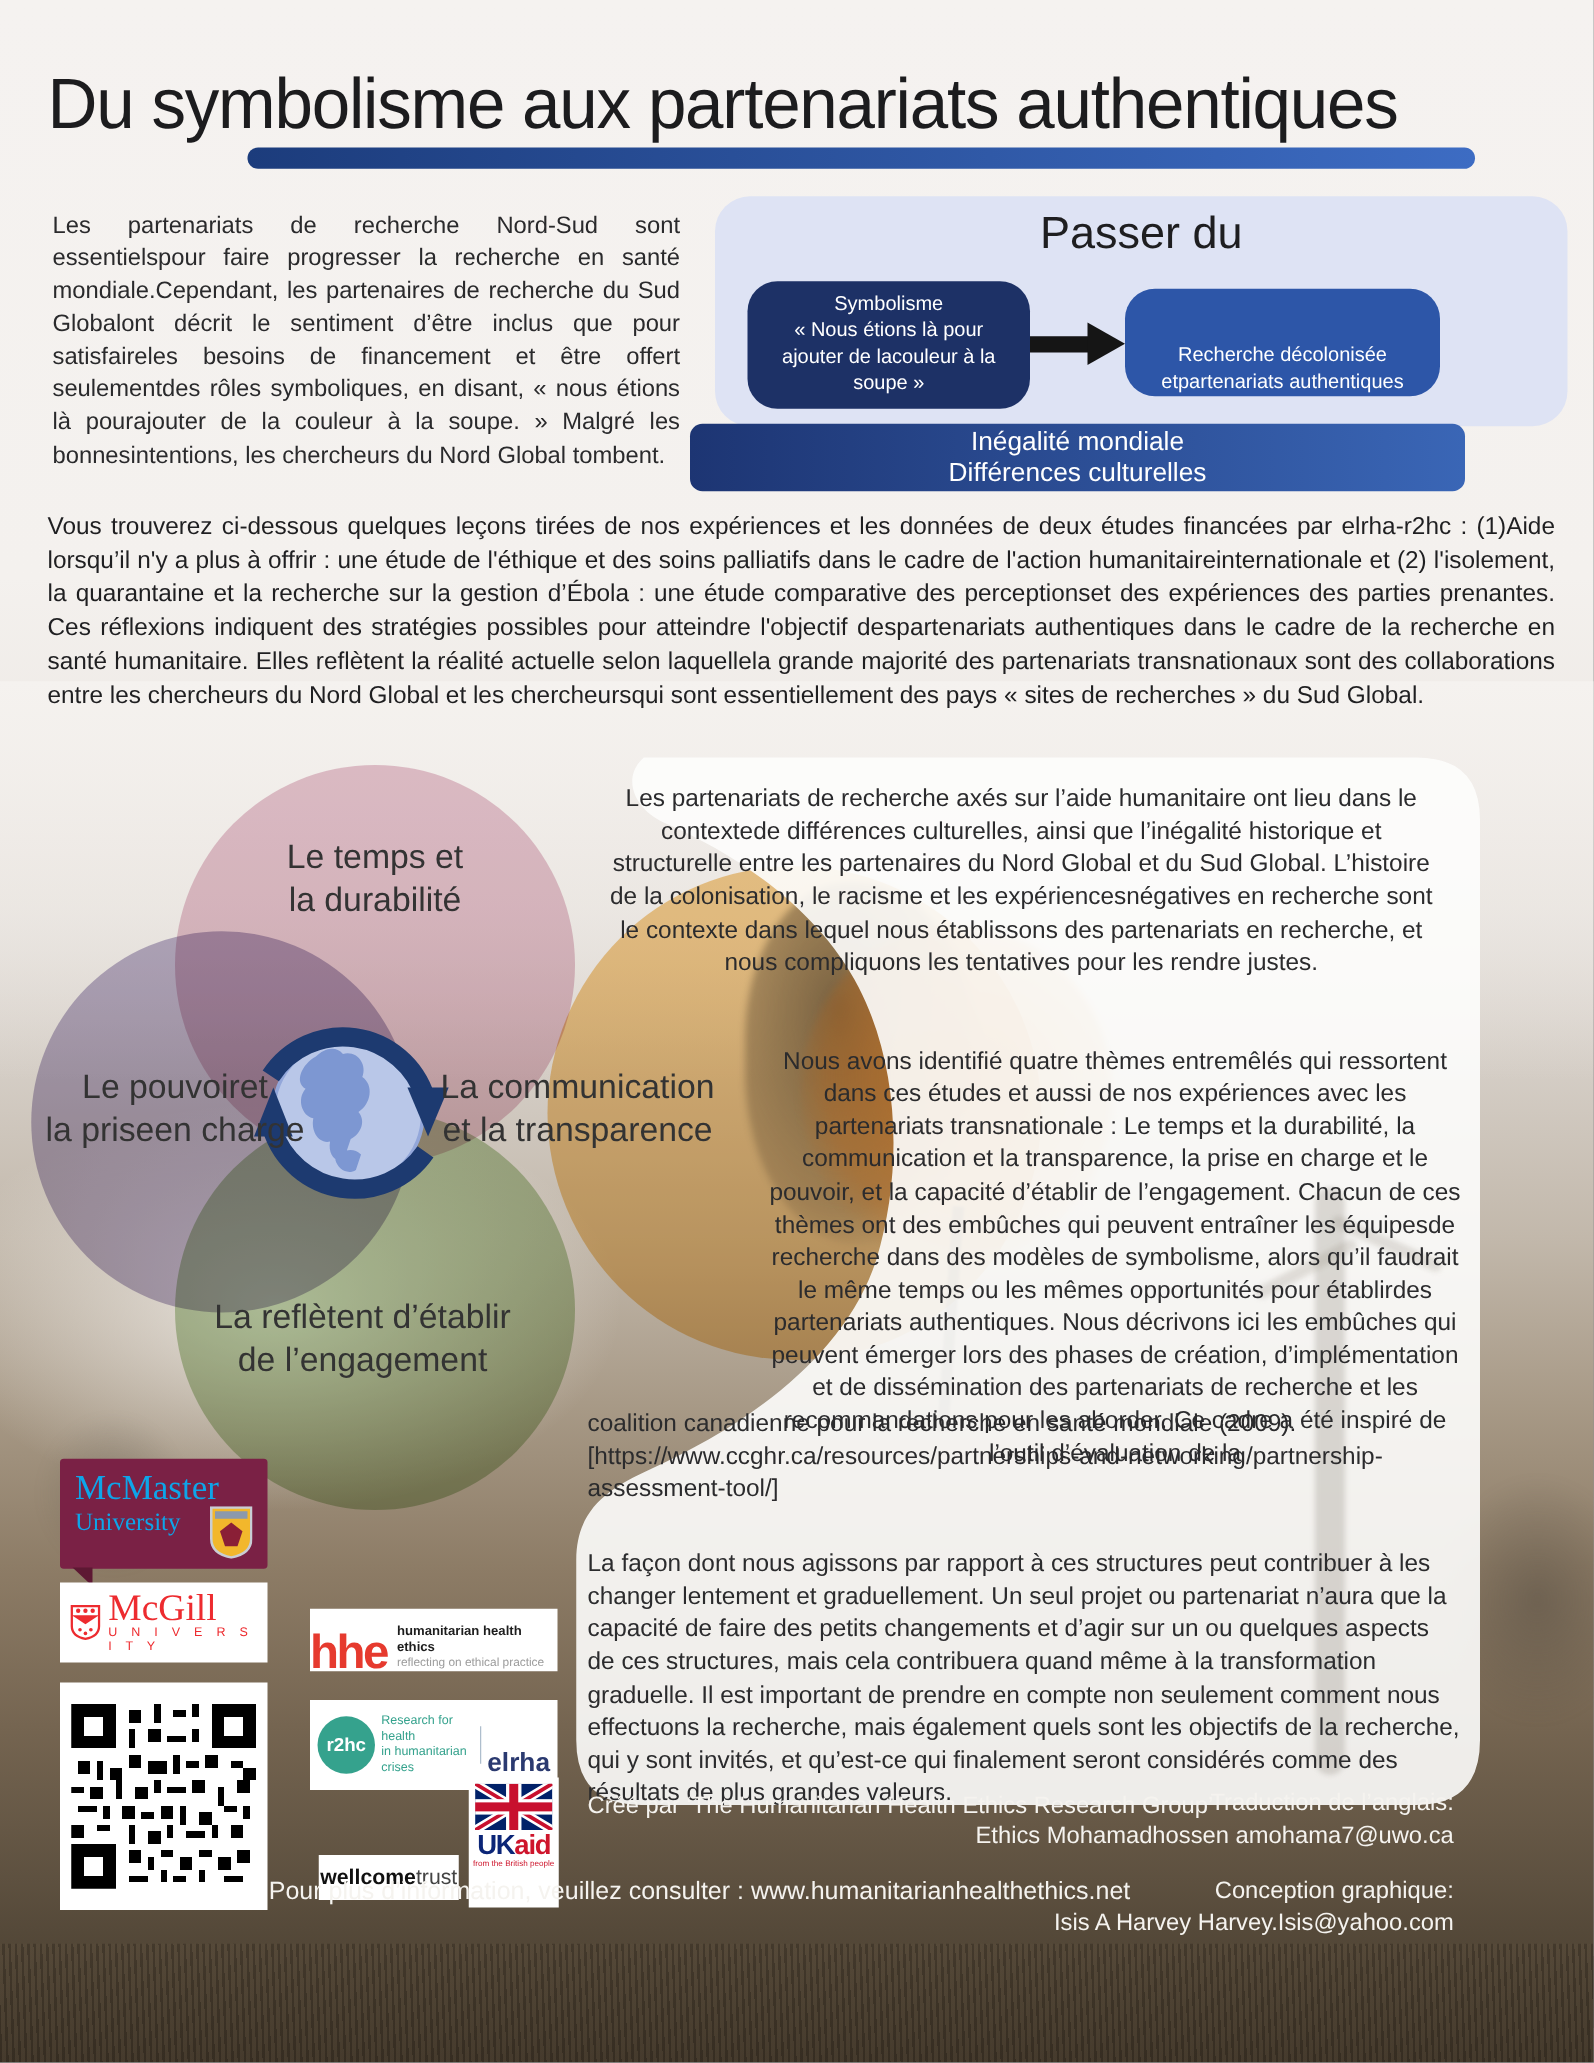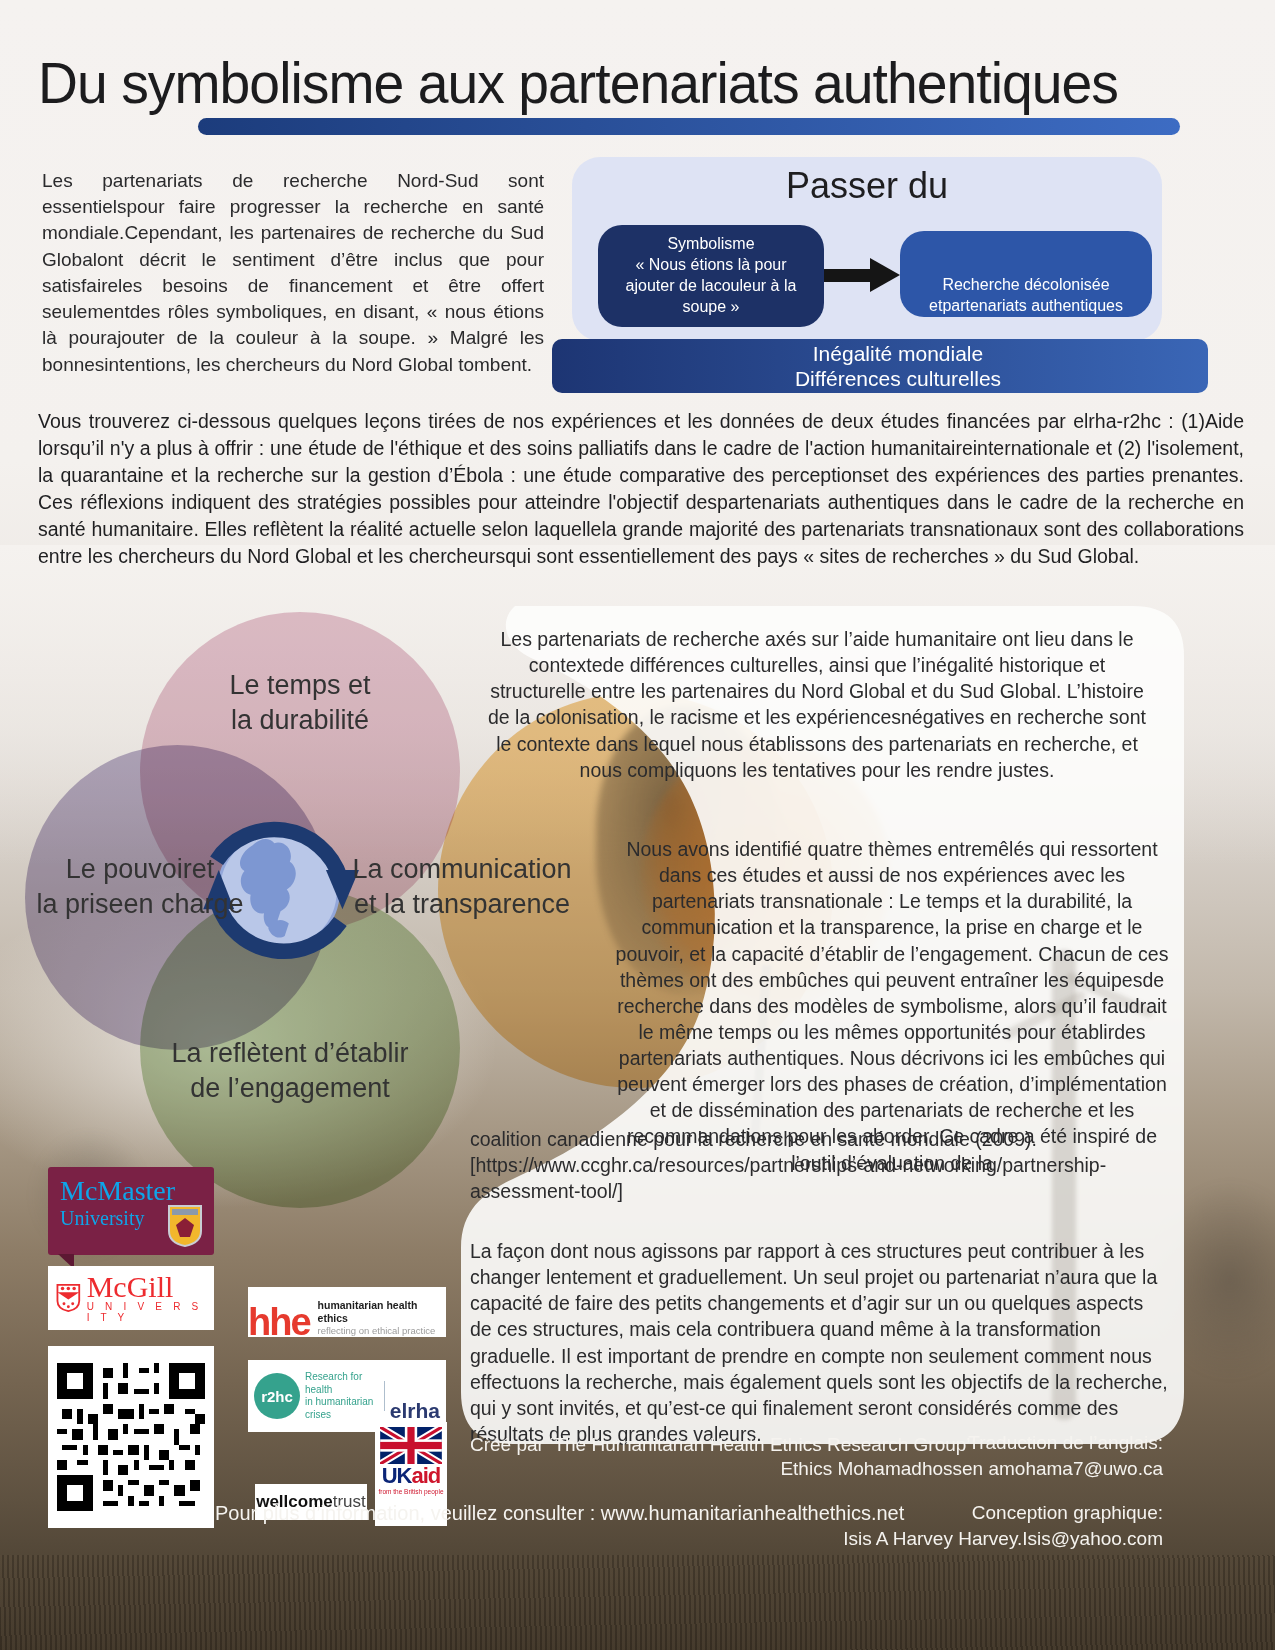--- a/index.html
+++ b/index.html
@@ -32,32 +32,32 @@
     background:rgba(150,143,131,.30);filter:blur(2px);z-index:6;}
   .pale-branch1{left:1000px;top:1010px;width:90px;height:10px;border-radius:6px;background:rgba(150,143,131,.25);transform:rotate(-28deg);filter:blur(2px);z-index:6;}
   .pale-branch2{left:1062px;top:990px;width:95px;height:10px;border-radius:6px;background:rgba(150,143,131,.25);transform:rotate(24deg);filter:blur(2px);z-index:6;}
   
   .title{left:38px;top:50px;width:1200px;font-size:57px;letter-spacing:-1px;color:#1c1c1e;
     font-weight:500;transform:scaleX(.97);transform-origin:left;white-space:nowrap;}
   .title-bar{left:198px;top:118px;width:982px;height:17px;border-radius:9px;
     background:linear-gradient(90deg,#1c3c7c,#3d6cc3);}
   .intro{left:42px;top:168px;width:502px;font-size:19px;line-height:1.38;color:#2a2a2c;text-align:justify;}
   
-  .passer-panel{left:572px;top:157px;width:590px;height:184px;border-radius:28px;background:#dee3f4;}
+  .passer-panel{left:572px;top:157px;width:654px;height:184px;border-radius:28px;background:#dee3f4;padding-left:28px;}
   .passer-title{left:0;top:8px;width:100%;text-align:center;font-size:36px;color:#1e1e20;}
   .from-box{left:26px;top:68px;width:226px;height:102px;border-radius:24px;background:#1d3166;
     display:flex;align-items:center;justify-content:center;text-align:center;color:#fff;font-size:16px;line-height:1.3;}
   .to-box{left:328px;top:74px;width:252px;height:86px;border-radius:24px;background:#2d56a8;
     display:flex;align-items:flex-end;justify-content:center;text-align:center;color:#fff;font-size:16px;line-height:1.3;}
   .arrow-line{left:252px;top:112px;width:48px;height:13px;background:#151515;}
   .arrow-head{left:298px;top:101px;width:0;height:0;border-left:30px solid #151515;
     border-top:17px solid transparent;border-bottom:17px solid transparent;}
   .inequality-bar{left:552px;top:339px;width:620px;height:54px;border-radius:10px;
     background:linear-gradient(90deg,#1d3573,#3a66b6);color:#fff;font-size:21px;line-height:1.2;
-    display:flex;align-items:center;justify-content:center;text-align:center;padding-left:36px;}
+    display:flex;align-items:center;justify-content:center;text-align:center;}
   .overview{left:38px;top:408px;width:1206px;font-size:19.5px;line-height:1.38;color:#1f1f21;text-align:justify;}
   
   .circle{position:absolute;border-radius:50%;mix-blend-mode:multiply;z-index:2;}
   .c-pink{left:140px;top:612px;width:320px;height:320px;background:rgba(226,188,203,.85);}
   .c-purple{left:25px;top:745px;width:305px;height:305px;background:rgba(176,166,197,.85);}
   .c-orange{left:438px;top:693px;width:395px;height:395px;background:rgba(242,198,123,.85);}
   .c-green{left:140px;top:888px;width:320px;height:320px;background:rgba(178,202,158,.85);}
   .lbl{position:absolute;font-size:27px;color:#333;text-align:center;white-space:pre-line;line-height:1.3;z-index:7;}
   .lbl-time{left:140px;top:668px;width:320px;}
   .lbl-power{left:0px;top:852px;width:280px;}

